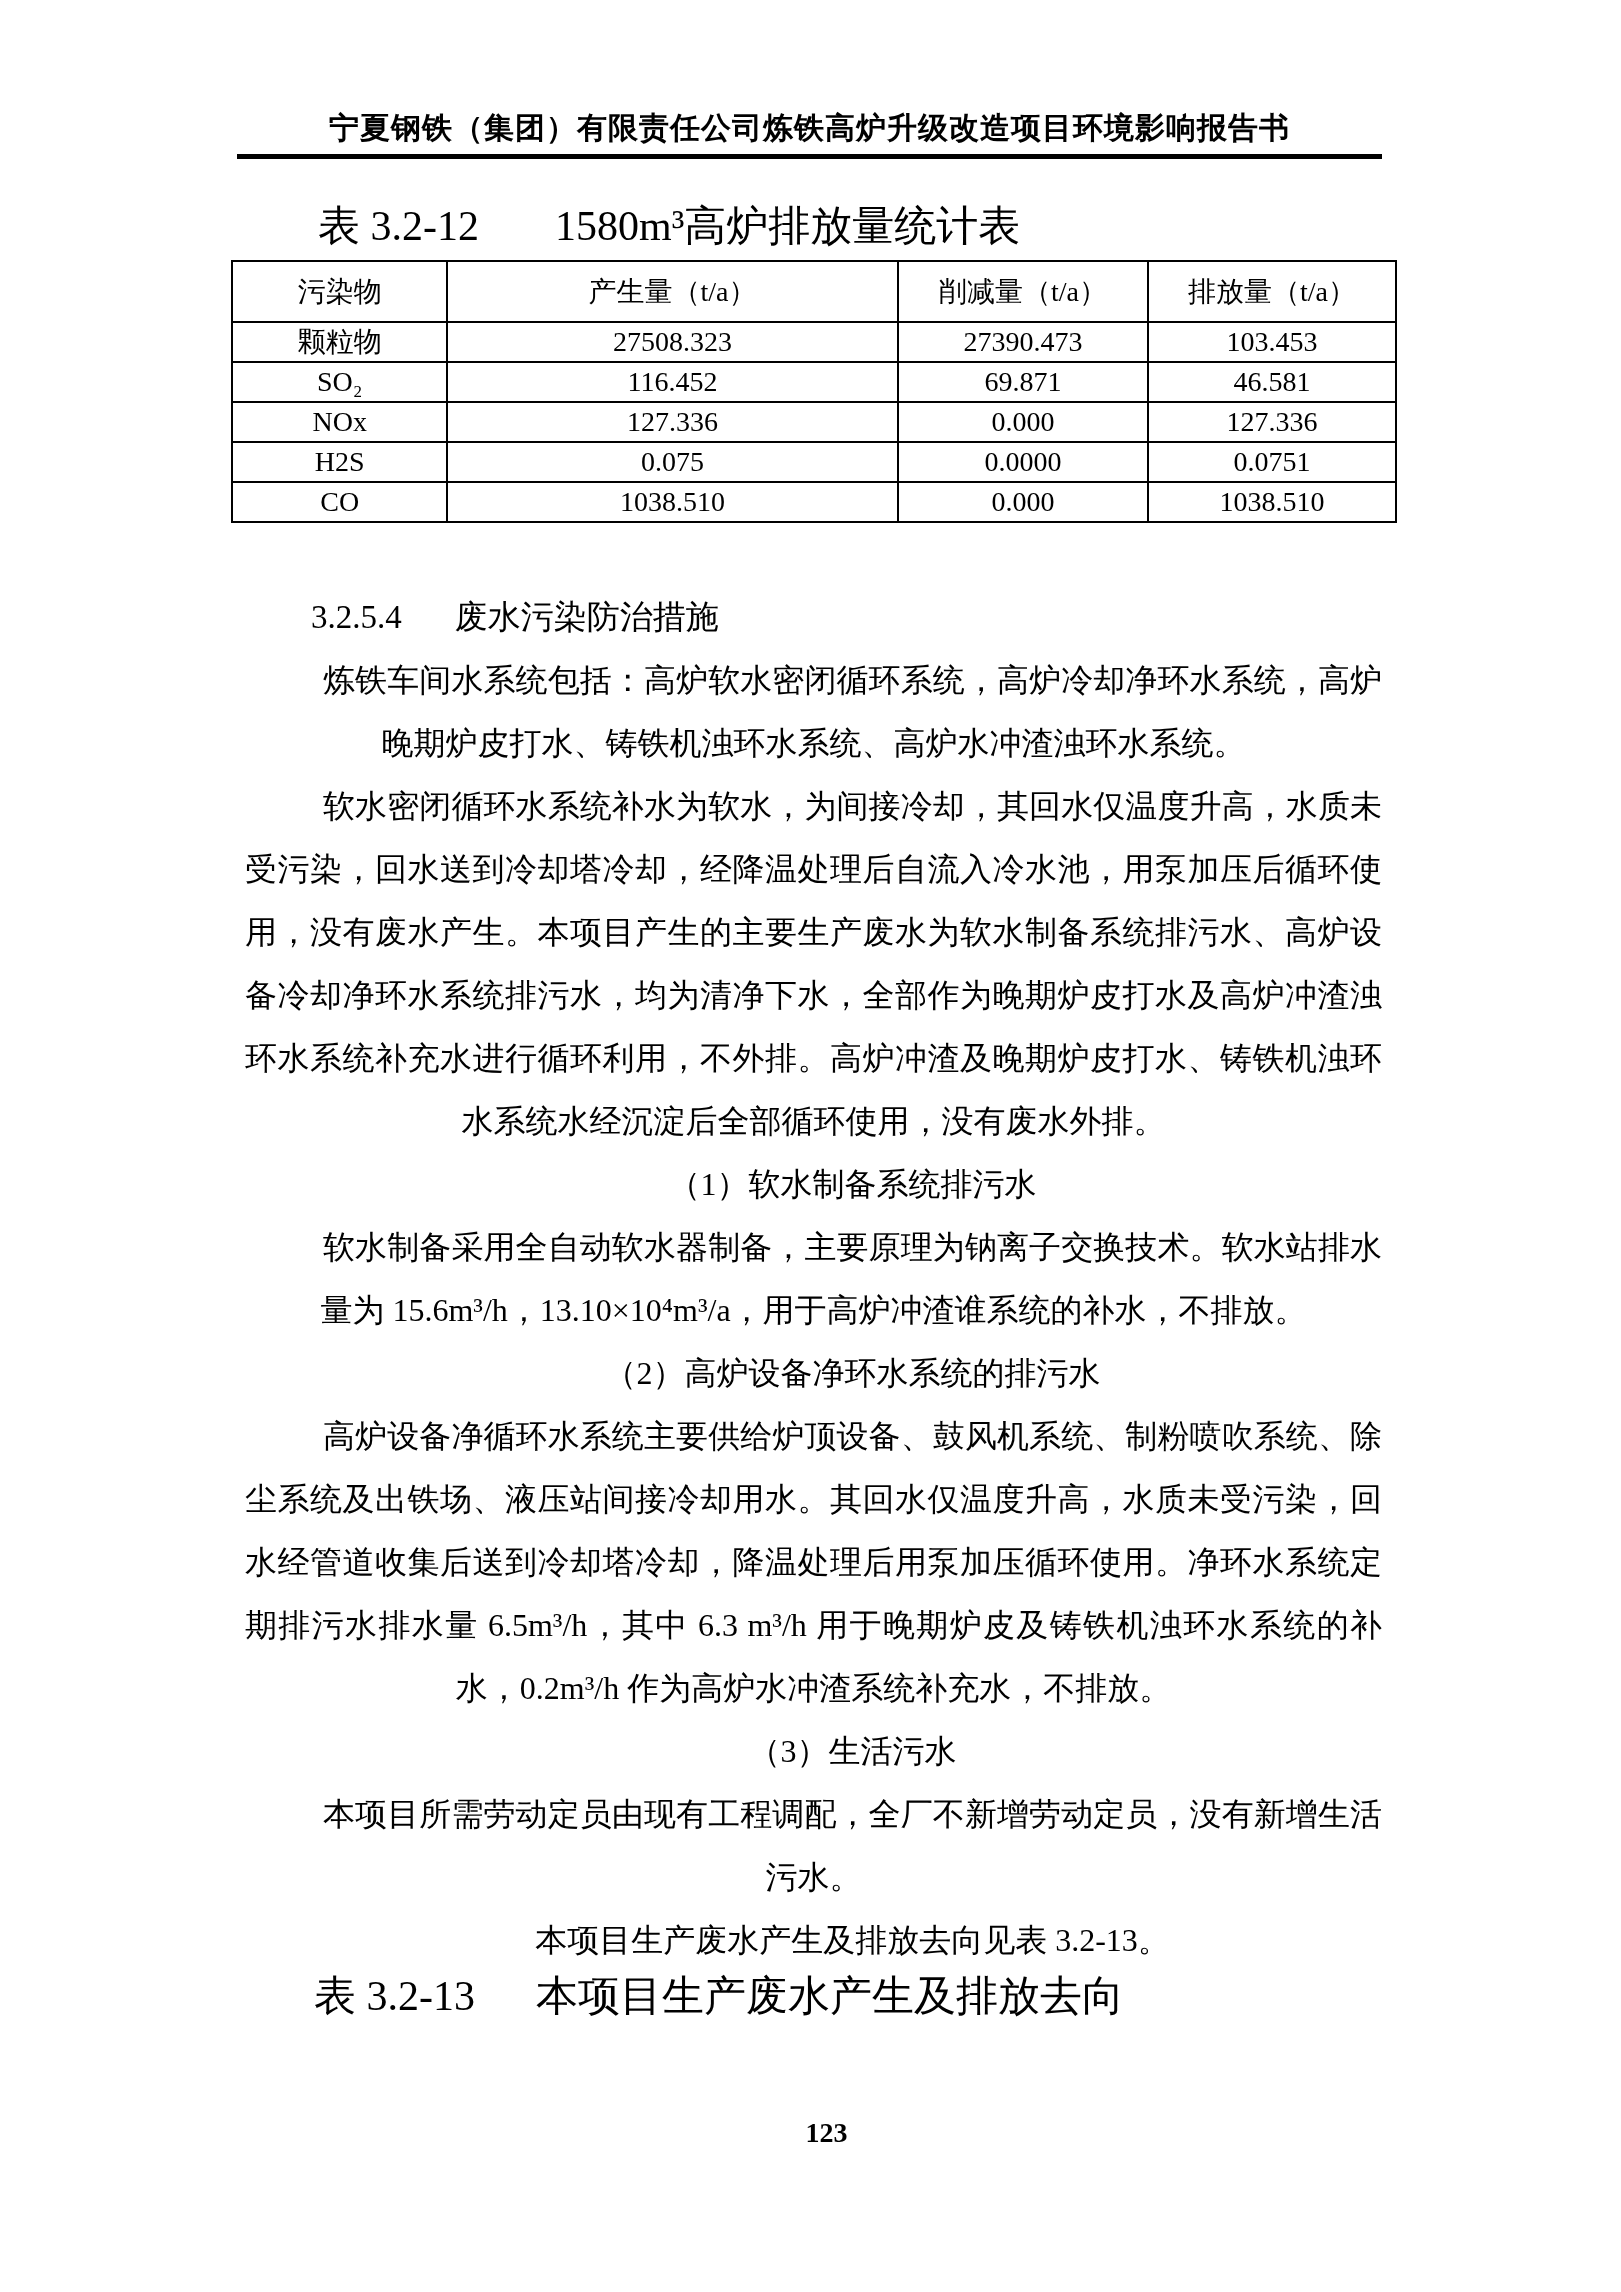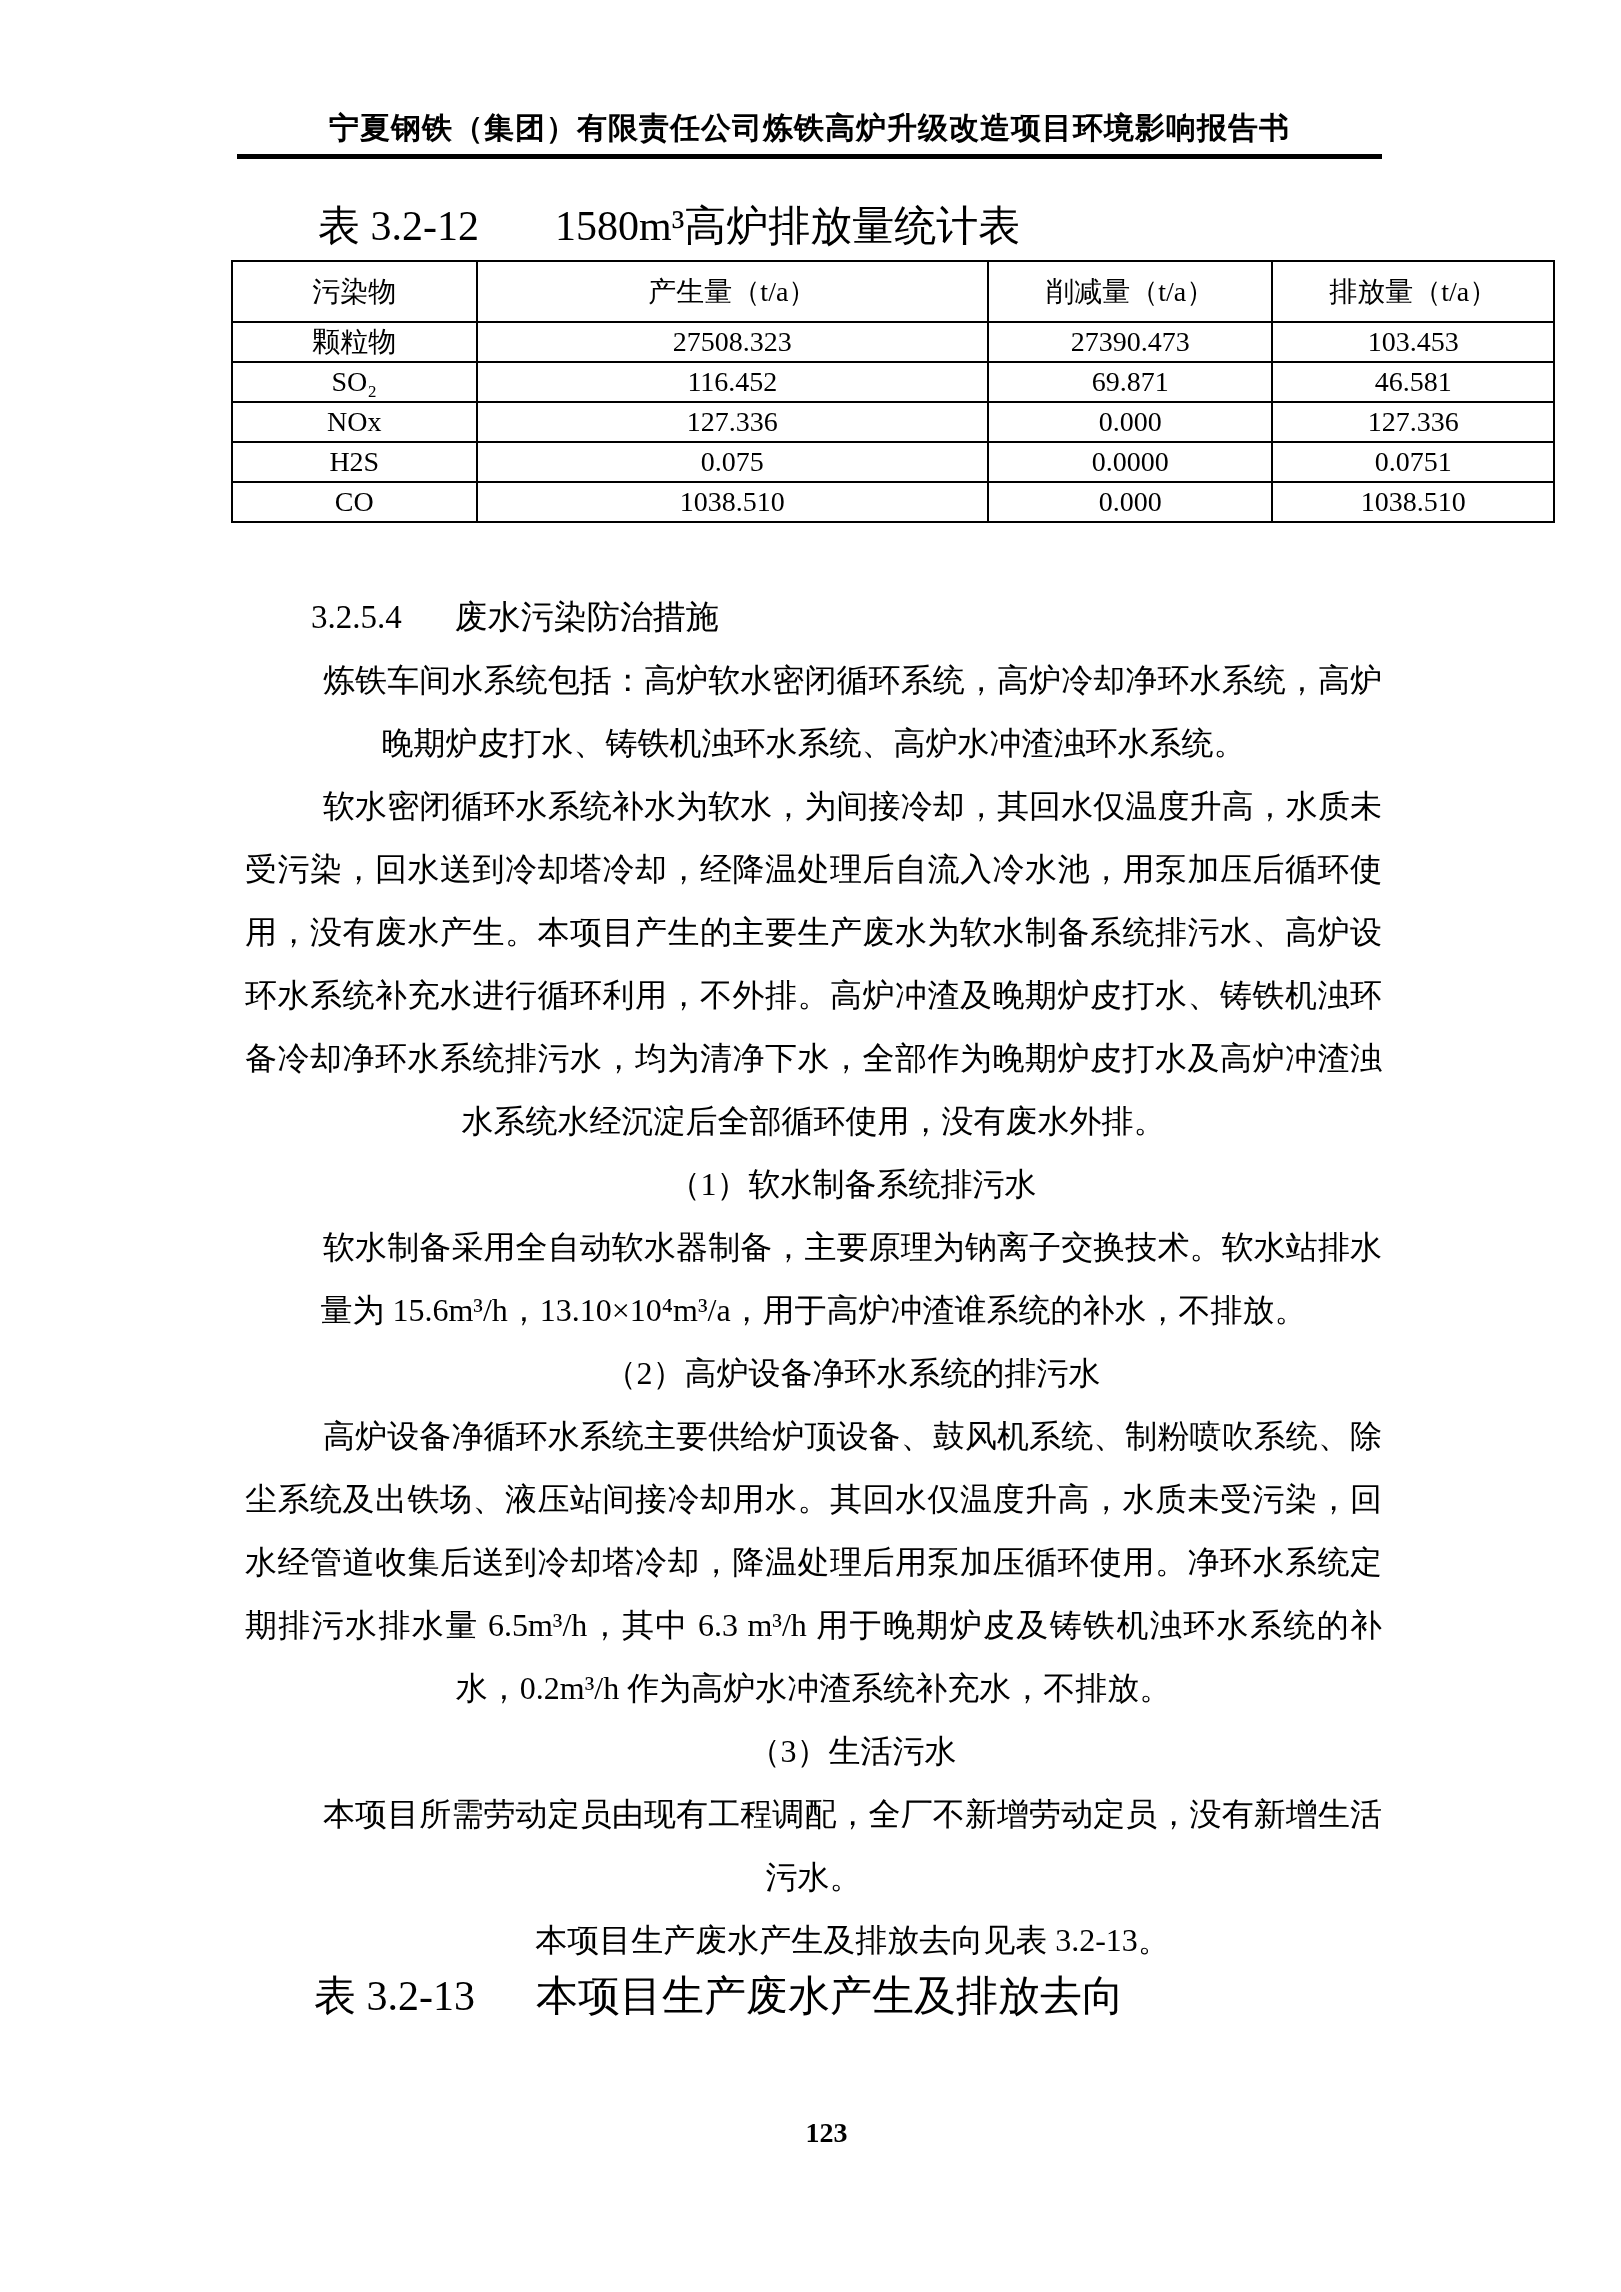--- a/index.html
+++ b/index.html
@@ -11,21 +11,21 @@
   .runhead{position:absolute;top:108px;left:237px;width:1145px;text-align:center;
     font-size:30px;font-weight:bold;letter-spacing:1px;}
   .headrule{position:absolute;top:154px;left:237px;width:1145px;height:4.9px;background:#000;}
   
   .cap{position:absolute;left:318px;font-size:42px;white-space:nowrap;}
   .cap1{top:198px;}
   .cap2{top:1968px;left:314px;}
   .cap .cap-title{display:inline-block;margin-left:76px;}
   .cap2 .cap-title{margin-left:61px;}
   
-  table.doc{position:absolute;left:231px;width:1324px;border-collapse:collapse;
+  table.doc{position:absolute;left:231px;width:1166px;border-collapse:collapse;
     table-layout:fixed;border:2.9px solid #000;}
   table.doc th,table.doc td{border:2px solid #000;text-align:center;vertical-align:middle;
     font-weight:normal;padding:0 3.9px;overflow:hidden;}
   .tbl1{top:260px;}
   .tbl1 th{height:59px;font-size:28px;}
   .tbl1 td{height:38px;font-size:28px;}
   .tbl2{top:2015px;}
   .tbl2 th{height:61px;font-size:27.4px;}
   
   .textblock{position:absolute;top:586px;left:245px;width:1137px;font-size:32px;}
@@ -113,23 +113,23 @@
         <div class="line ind full">炼铁车间水系统包括：高炉软水密闭循环系统，高炉冷却净环水系统，高炉</div>
 
         <div class="line">晚期炉皮打水、铸铁机浊环水系统、高炉水冲渣浊环水系统。</div>
 
         <div class="line ind full">软水密闭循环水系统补水为软水，为间接冷却，其回水仅温度升高，水质未</div>
 
         <div class="line full">受污染，回水送到冷却塔冷却，经降温处理后自流入冷水池，用泵加压后循环使</div>
 
         <div class="line full">用，没有废水产生。本项目产生的主要生产废水为软水制备系统排污水、高炉设</div>
 
+        <div class="line full">备冷却净环水系统排污水，均为清净下水，全部作为晚期炉皮打水及高炉冲渣浊</div>
+
         <div class="line full">环水系统补充水进行循环利用，不外排。高炉冲渣及晚期炉皮打水、铸铁机浊环</div>
-
-        <div class="line full">备冷却净环水系统排污水，均为清净下水，全部作为晚期炉皮打水及高炉冲渣浊</div>
 
         <div class="line">水系统水经沉淀后全部循环使用，没有废水外排。</div>
 
         <div class="line ind">（1）软水制备系统排污水</div>
 
         <div class="line ind full">软水制备采用全自动软水器制备，主要原理为钠离子交换技术。软水站排水</div>
 
         <div class="line">量为 15.6m³/h，13.10×10⁴m³/a，用于高炉冲渣谁系统的补水，不排放。</div>
 
         <div class="line ind">（2）高炉设备净环水系统的排污水</div>

